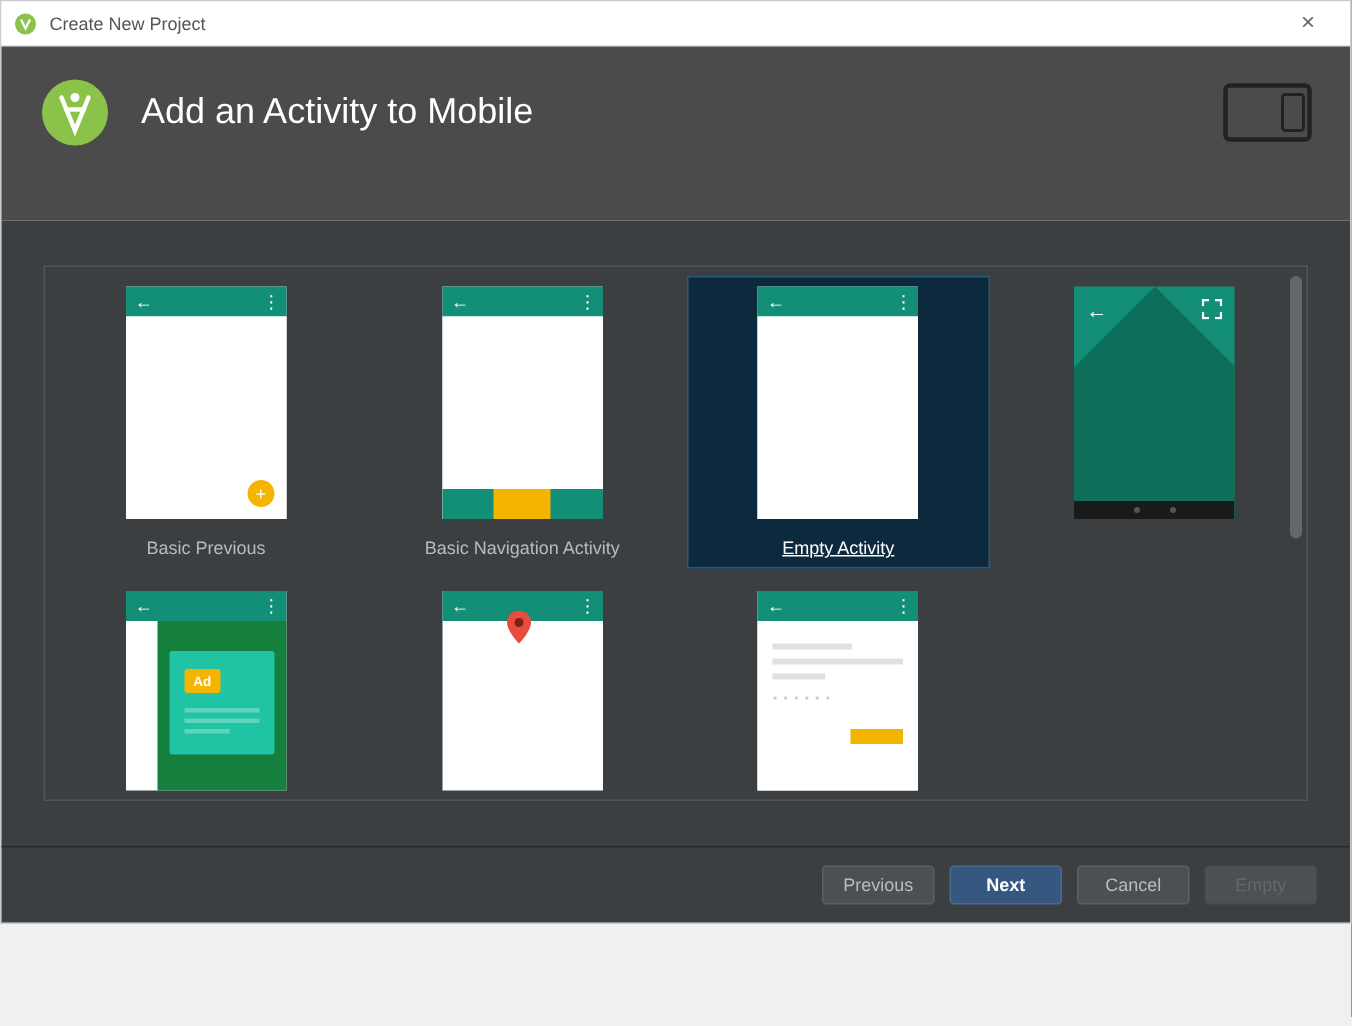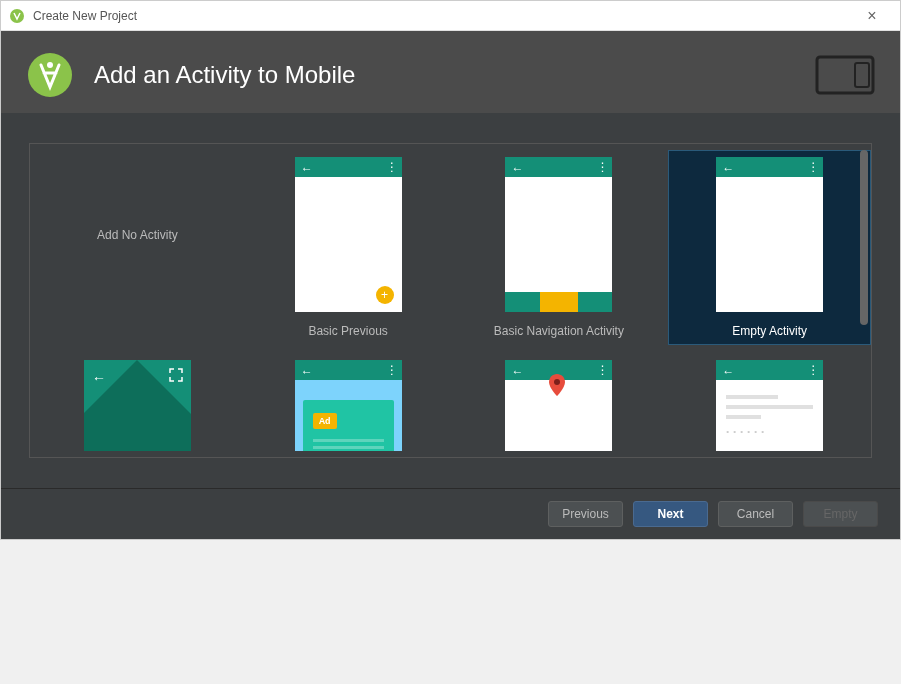--- a/index.html
+++ b/index.html
@@ -1,36 +1,36 @@
 <!DOCTYPE html>
 <html><head>
   <meta charset="utf-8">
   <style>
     * { margin: 0; padding: 0; box-sizing: border-box; }
     body { font-family: "Segoe UI", Arial, sans-serif; background: #f0f0f0; width: 901px; height: 684px; overflow: hidden; }
     
-    .window { width: 901px; height: 540px; background: #fff; border: 1px solid #ccc; display: flex; flex-direction: column; }
+    .window { width: 901px; height: 616px; background: #fff; border: 1px solid #ccc; display: flex; flex-direction: column; }
     
     .titlebar { height: 30px; display: flex; align-items: center; padding: 0 8px; background: #fff; border-bottom: 1px solid #e0e0e0; }
     .titlebar-icon { width: 16px; height: 16px; margin-right: 8px; }
     .titlebar-text { font-size: 12px; color: #555; flex: 1; }
     .titlebar-close { width: 40px; height: 100%; display: flex; align-items: center; justify-content: center; color: #666; font-size: 16px; cursor: pointer; }
     
-    .header { background: #4b4b4b; padding: 20px 25px 14px 25px; display: flex; align-items: center; justify-content: flex-end; }
+    .header { background: #4b4b4b; padding: 20px 25px 48px 25px; display: flex; align-items: center; justify-content: flex-end; }
     .header-icon { width: 48px; height: 48px; margin-right: 20px; }
     .header-title { color: #fff; font-size: 24px; font-weight: 400; flex: 1; }
     .header-device-icon { width: 60px; height: 40px; }
     
     .content { flex: 1; background: #3c3f41; padding: 30px 28px; overflow: hidden; position: relative; }
     .scroll-area { border: 1px solid #555; height: 100%; padding: 6px 0 6px 6px; position: relative; }
     .scroll-inner { display: grid; grid-template-columns: repeat(4, 1fr); gap: 8px 8px; height: 100%; overflow: hidden; }
     
     .activity-card { display: flex; flex-direction: column; align-items: center; padding: 6px; cursor: pointer; border: 1px solid transparent; }
     .activity-card.selected { background: #0d293e; border: 1px solid #2a5a7a; }
-    .activity-card.selected .card-label { color: #fff; }
+    .activity-card.selected .card-label { color: #fff; text-decoration: underline; }
     
     .card-preview { width: 107px; height: 155px; background: #fff; position: relative; margin-bottom: 12px; }
     .card-preview.no-preview { background: transparent; display: flex; align-items: center; justify-content: center; }
     .card-label { color: #bbb; font-size: 12px; text-align: center; }
     
     .preview-toolbar { height: 20px; background: #148f77; display: flex; align-items: center; justify-content: space-between; padding: 0 6px; }
     .toolbar-arrow { color: #fff; font-size: 12px; font-weight: bold; }
     .toolbar-dots { color: #fff; font-size: 12px; letter-spacing: -2px; }
     
     .preview-body { position: absolute; top: 20px; left: 0; right: 0; bottom: 0; background: #fff; }
@@ -40,21 +40,21 @@
     .bottom-nav { position: absolute; bottom: 0; left: 0; right: 0; height: 20px; background: #148f77; display: flex; }
     .bottom-nav-center { width: 38px; height: 100%; background: #f4b400; margin: 0 auto; }
     
     .fullscreen-preview { background: #148f77; position: relative; overflow: hidden; }
     .fullscreen-preview::before { content: ''; position: absolute; width: 200%; height: 200%; background: #0d6e5a; transform: rotate(45deg); transform-origin: top left; top: 0; left: 50%; }
     .fs-arrow { position: absolute; top: 8px; left: 8px; color: #fff; font-size: 14px; font-weight: bold; z-index: 2; }
     .fs-expand { position: absolute; top: 8px; right: 8px; z-index: 2; }
     .fs-bottom { position: absolute; bottom: 0; left: 0; right: 0; height: 12px; background: #1a1a1a; display: flex; justify-content: center; gap: 20px; align-items: center; }
     .fs-dot { width: 4px; height: 4px; background: #555; border-radius: 50%; }
     
-    .ad-preview .preview-body { background: #7dd3fc; padding: 20px 8px 8px 8px; }
+    .ad-preview .preview-body { background: #15803d; padding: 20px 8px 8px 8px; margin-left: 21px; }
     .ad-card { background: #20c4a4; border-radius: 2px; padding: 10px; }
     .ad-badge { display: inline-block; background: #f4b400; color: #fff; font-size: 9px; font-weight: bold; padding: 3px 6px; border-radius: 2px; margin-bottom: 10px; }
     .ad-line { height: 3px; background: #5ed4bc; margin-bottom: 4px; }
     .ad-line.short { width: 60%; }
     
     .map-preview .preview-body { background: linear-gradient(135deg, #e8e4dc 0%, #e8e4dc 40%, #f7dc6f 40%, #f7dc6f 55%, #e8e4dc 55%); position: relative; }
     .map-water { position: absolute; bottom: 0; right: 0; width: 55%; height: 50%; background: #5dade2; border-radius: 50% 10% 0 0; }
     .map-green { position: absolute; bottom: 0; left: 0; width: 40%; height: 35%; background: #58d68d; border-radius: 0 50% 0 0; }
     .map-pin { position: absolute; top: 50%; left: 48%; transform: translate(-50%, -100%); }
     
@@ -103,25 +103,20 @@
         <rect x="40" y="8" width="14" height="24" rx="2" fill="#4b4b4b" stroke="#222" stroke-width="2"></rect>
       </svg>
     </span>
   </div>
 
   <div class="content">
     <div class="scroll-area">
       <div class="scrollbar"></div>
       <div class="scroll-inner">
 
-        <div class="activity-card">
-          <div class="card-preview no-preview">
-            <span class="card-label">Add No Activity</span>
-          </div>
-        </div>
 
         <div class="activity-card">
           <div class="card-preview">
             <div class="preview-toolbar">
               <span class="toolbar-arrow">←</span>
               <span class="toolbar-dots">⋮</span>
             </div>
             <div class="preview-body">
               <div class="fab">+</div>
             </div>

